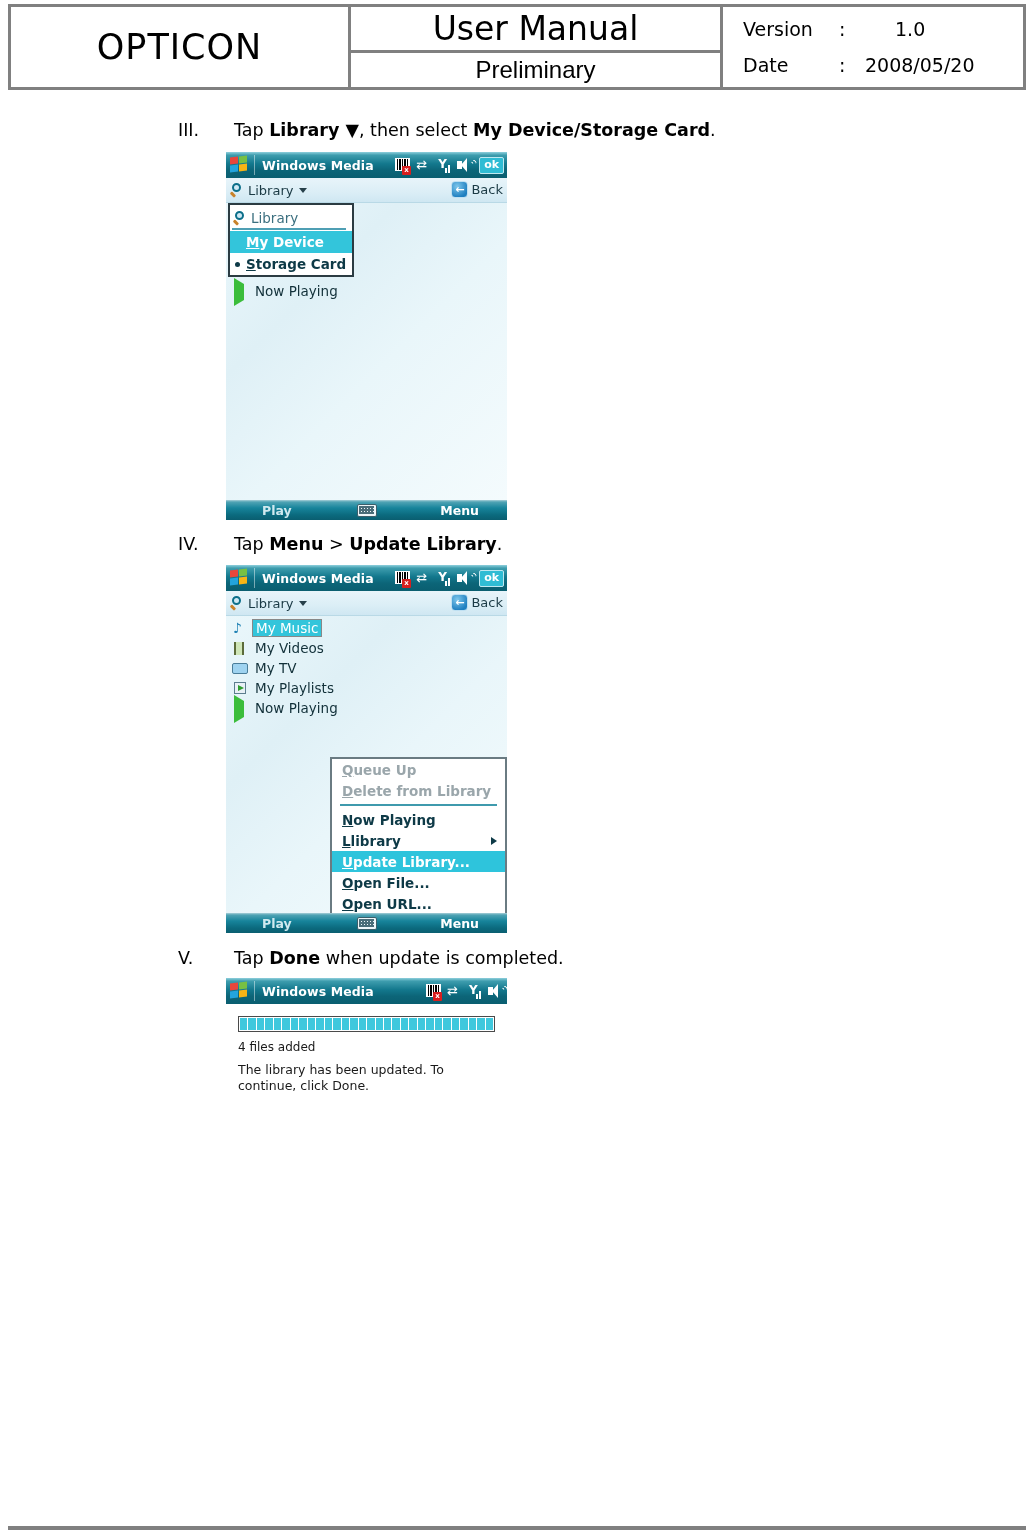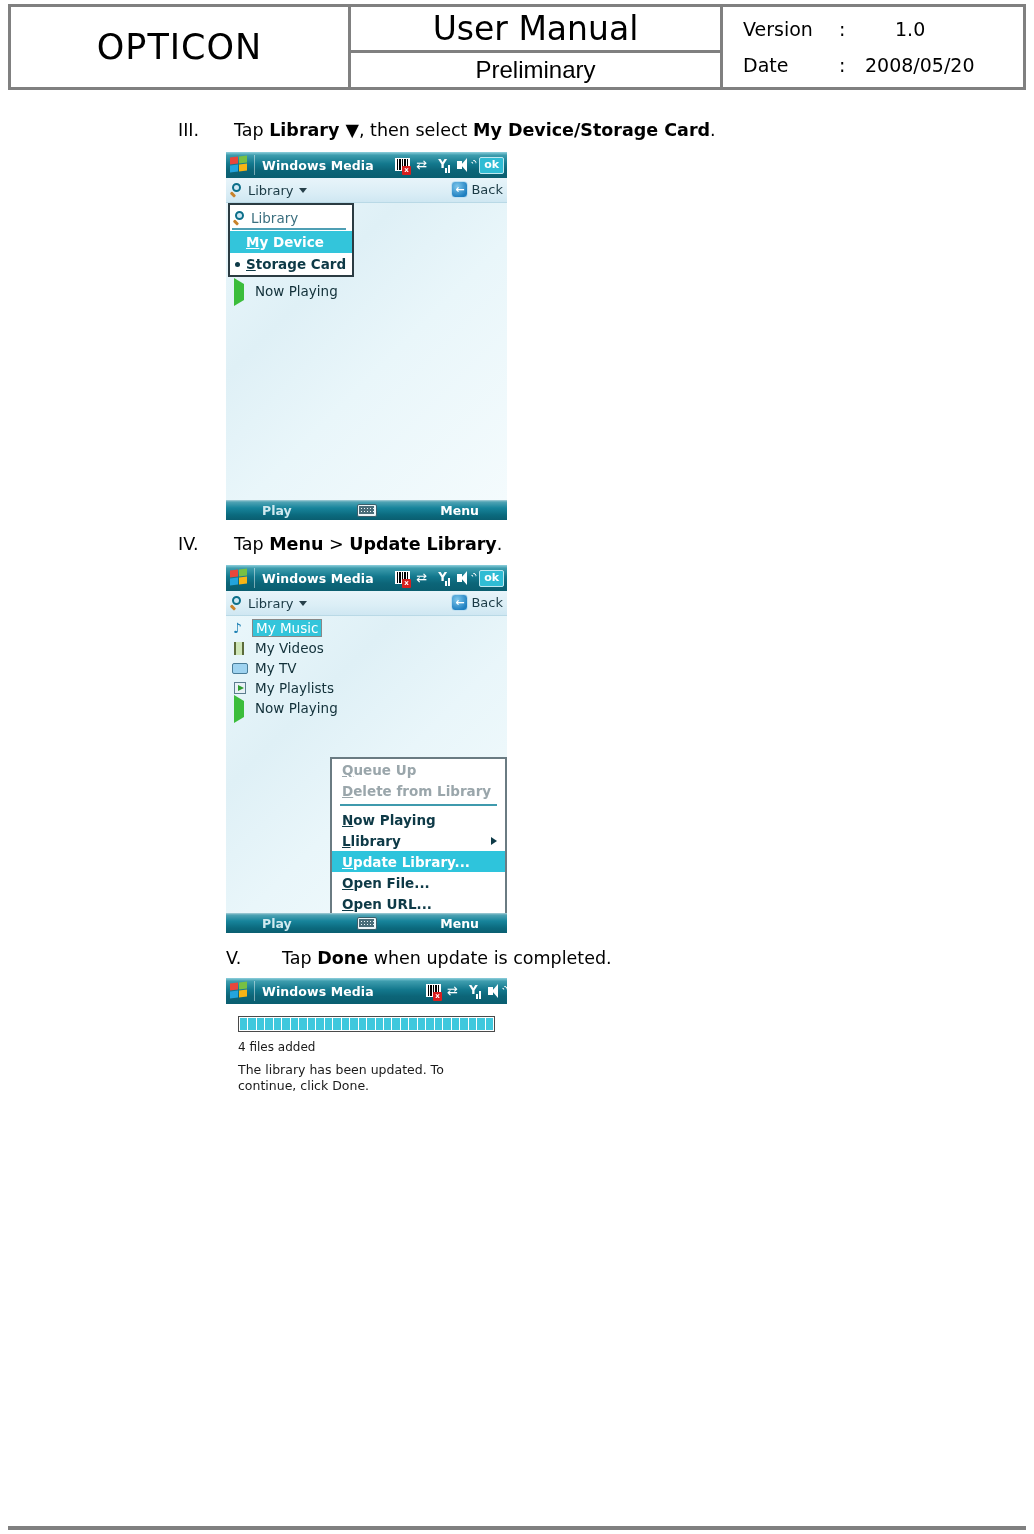--- a/index.html
+++ b/index.html
@@ -563,21 +563,21 @@
 
     <div class="pda-softbar">
       <span class="sk-left">Play</span>
       <span class="sk-kbd">
           <span></span>
         </span>
       <span class="sk-right">Menu</span>
     </div>
   </div>
 
-  <div class="step" style="left:178px; top:948px;margin-left:48px;">
+  <div class="step" style="left:178px; top:948px;">
     <span class="num">V.</span><span>Tap </span><b>Done</b><span> when update is completed.</span>
   </div>
 
   <div class="pda" style="left:226px; top:978px;">
     <div class="pda-title">
       <span class="win-logo">
           <i></i>
           <i></i>
           <i></i>
           <i></i>

